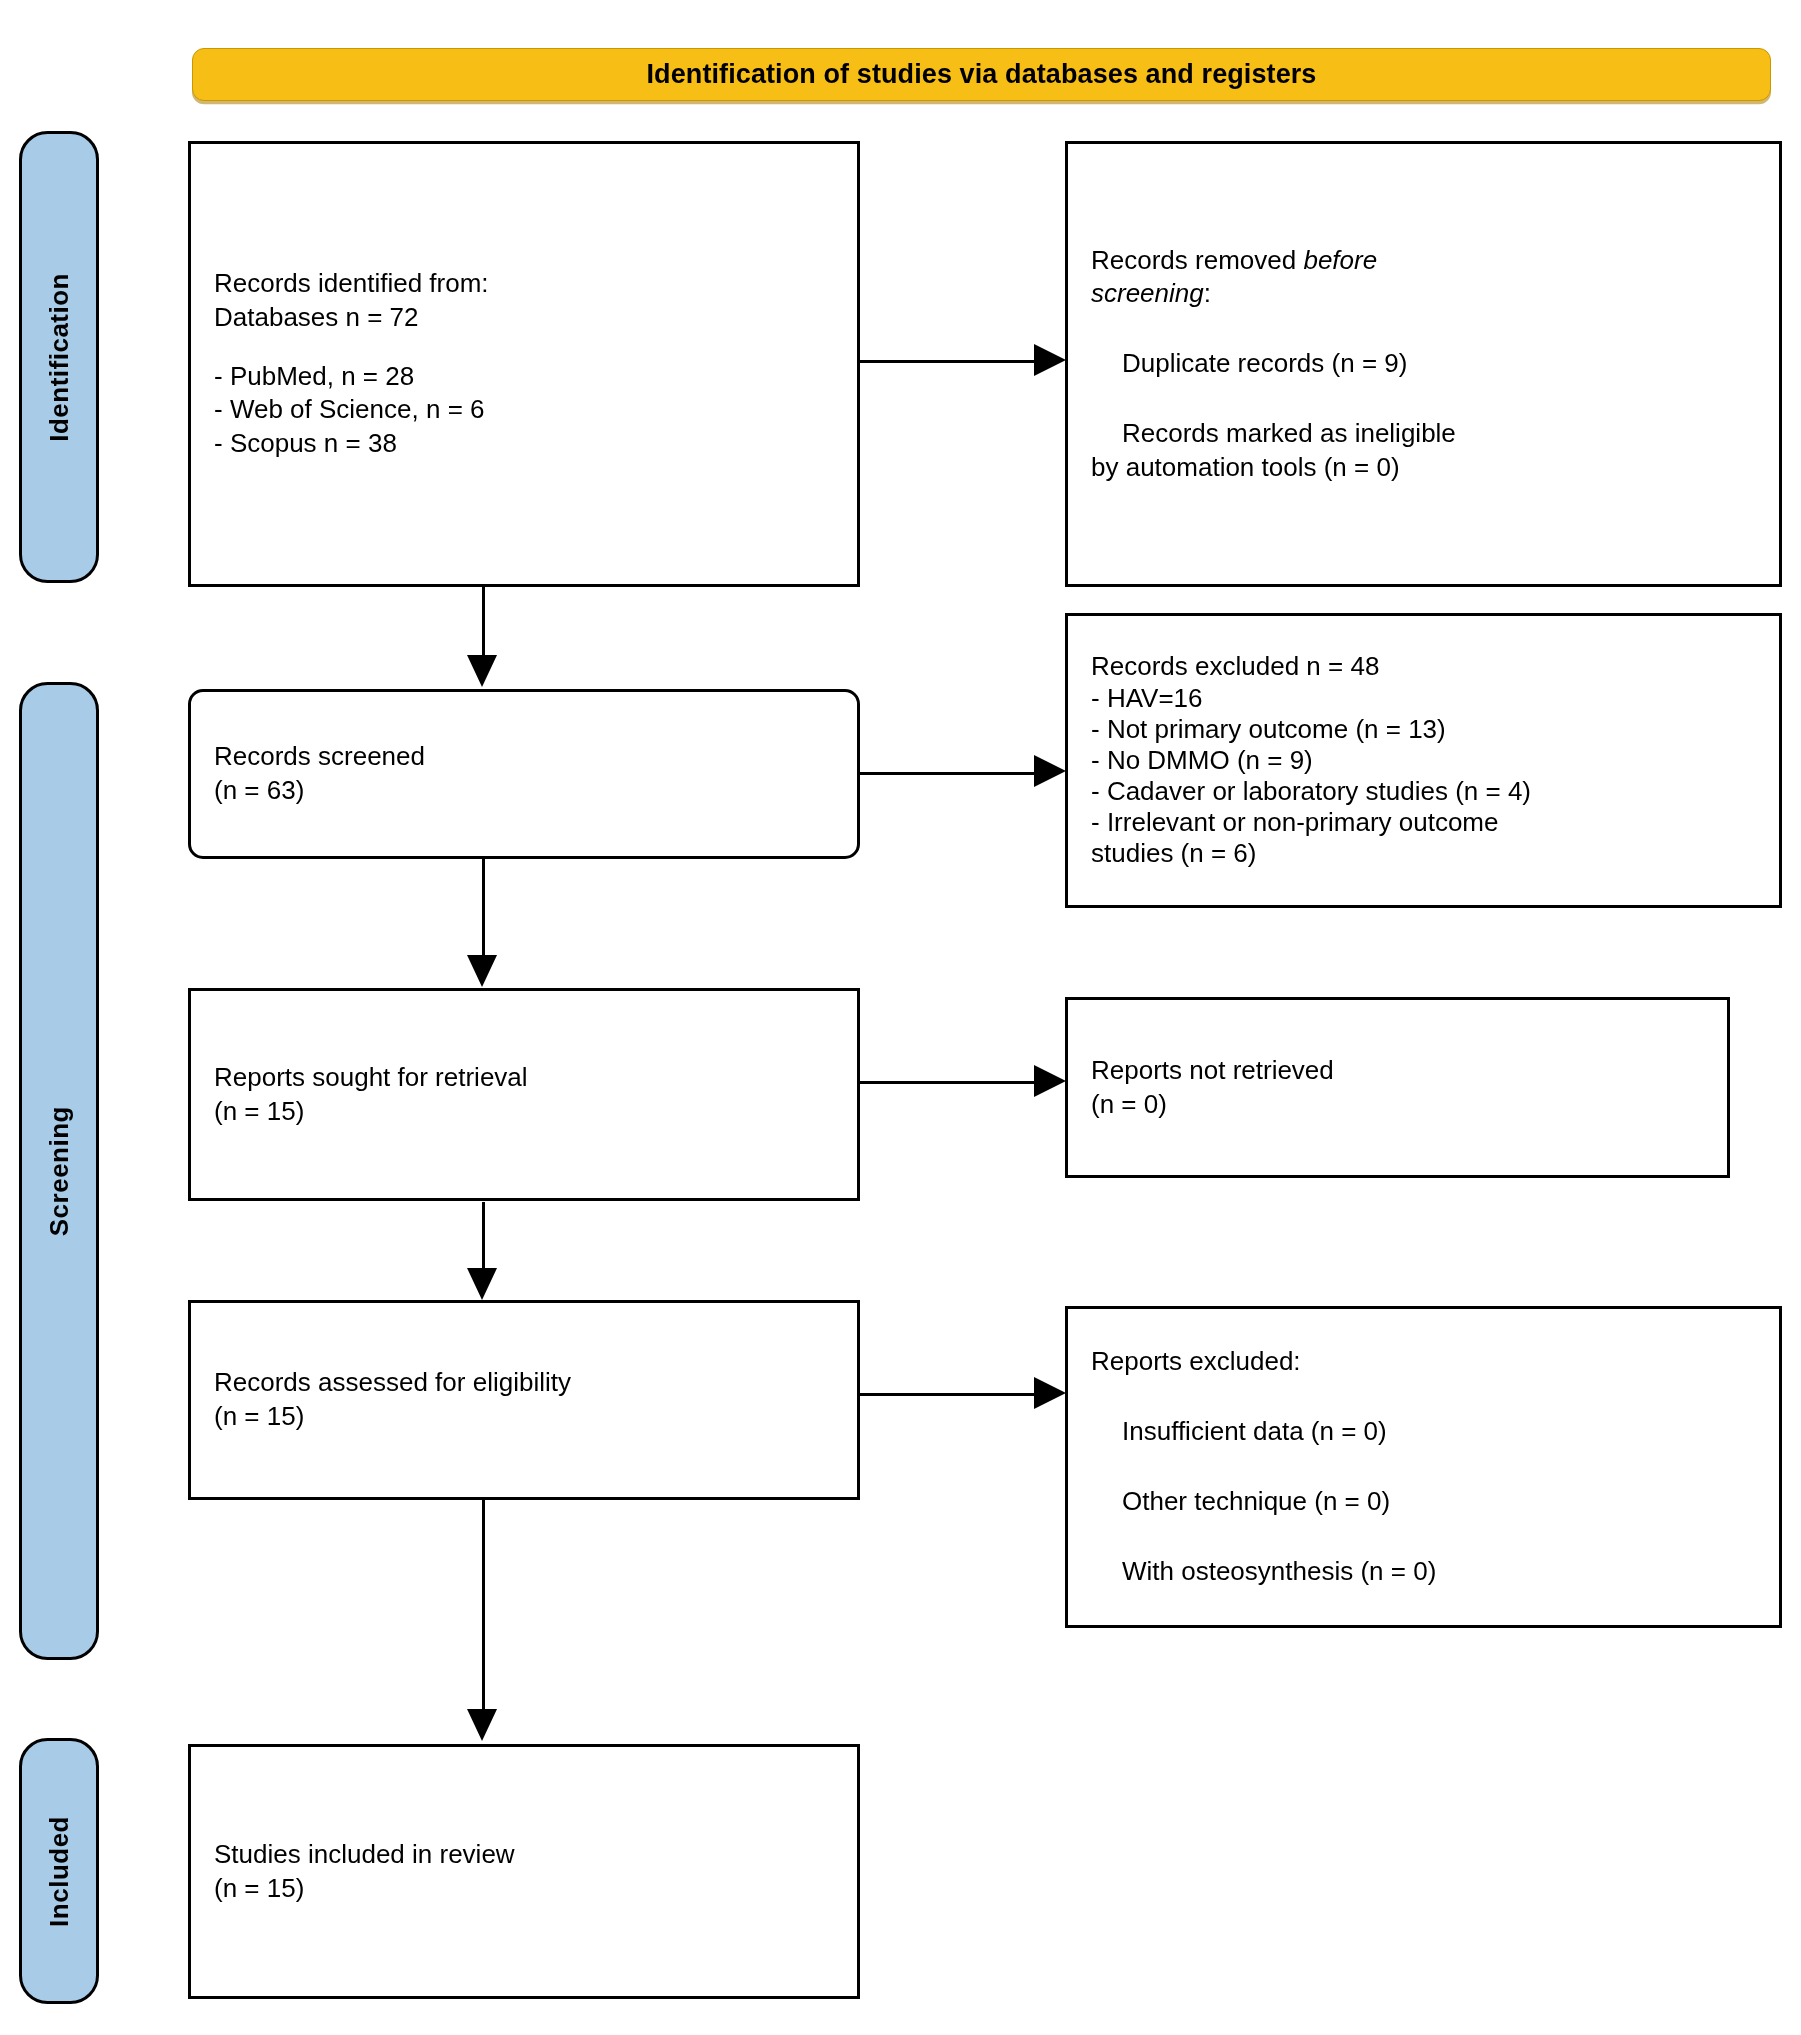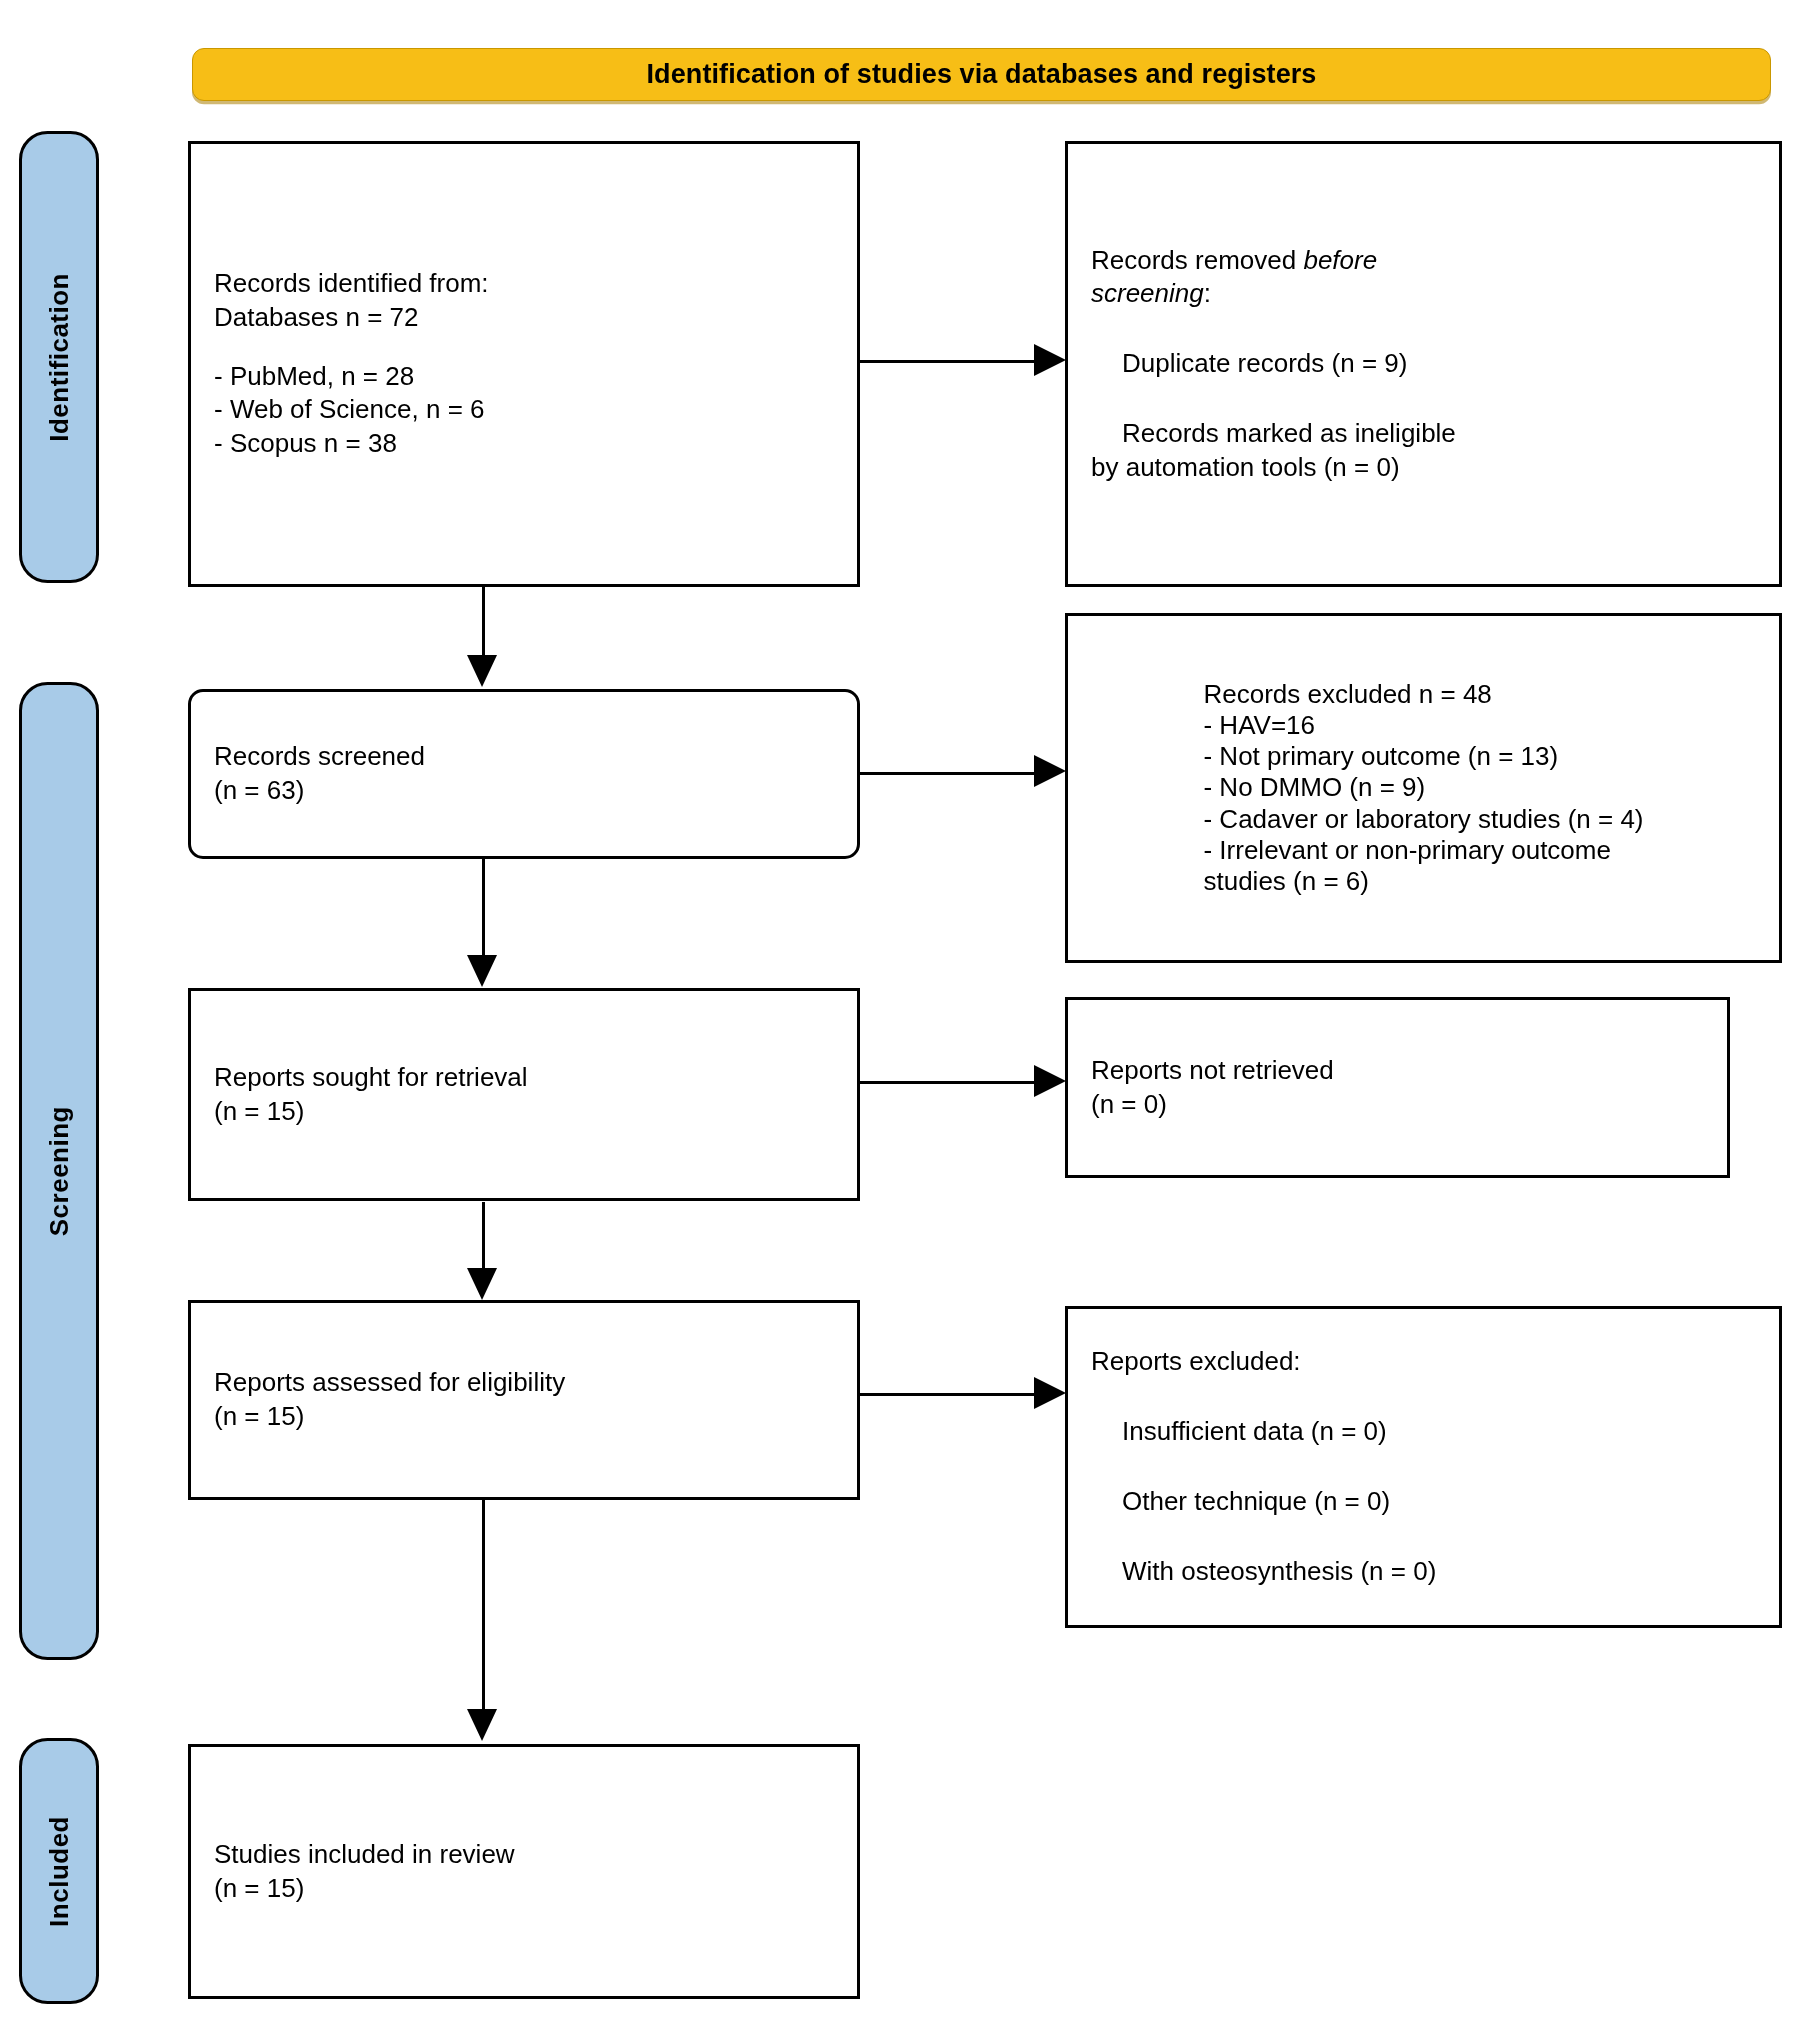--- a/index.html
+++ b/index.html
@@ -154,21 +154,21 @@
   <div class="vline" style="left:482px; top:587px; height:70px;"></div>
   <div class="varrow" style="left:467px; top:655px;"></div>
 
   <div class="box" style="left:188px; top:689px; width:672px; height:170px;border-radius:15px;">
     <div class="box-inner">
       <span class="ln">Records screened</span><br>
       <span class="ln">(n = 63)</span>
     </div>
   </div>
 
-  <div class="box" style="left:1065px; top:613px; width:717px; height:350px;align-items:center;">
+  <div class="box" style="left:1065px; top:613px; width:717px; height:295px;">
     <div class="box-inner tight">
       <span class="ln">Records excluded n = 48</span><br>
       <span class="ln">- HAV=16</span><br>
       <span class="ln">- Not primary outcome (n = 13)</span><br>
       <span class="ln">- No DMMO (n = 9)</span><br>
       <span class="ln">- Cadaver or laboratory studies (n = 4)</span><br>
       <span class="ln">- Irrelevant or non-primary outcome</span><br>
       <span class="ln">studies (n = 6)</span>
     </div>
   </div>
@@ -194,21 +194,21 @@
   </div>
 
   <div class="hline" style="left:859px; top:1081px; width:175px;"></div>
   <div class="harrow" style="left:1034px; top:1065px;"></div>
 
   <div class="vline" style="left:482px; top:1202px; height:68px;"></div>
   <div class="varrow" style="left:467px; top:1268px;"></div>
 
   <div class="box" style="left:188px; top:1300px; width:672px; height:200px;">
     <div class="box-inner">
-      <span class="ln">Reports assessed for eligibility</span><br>
+      <span class="ln">Records assessed for eligibility</span><br>
       <span class="ln">(n = 15)</span>
     </div>
   </div>
 
   <div class="box" style="left:1065px; top:1306px; width:717px; height:322px;">
     <div class="box-inner">
       <span class="ln">Reports excluded:</span>
       <span class="gap-lg"></span>
       <span class="ln indent">Insufficient data (n = 0)</span>
       <span class="gap-lg"></span>

